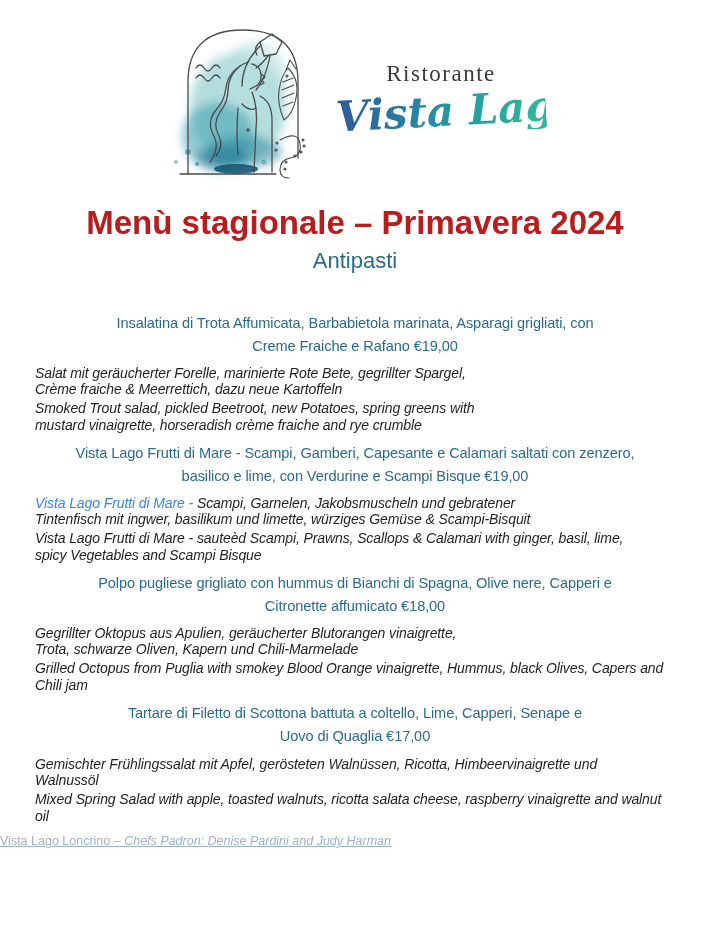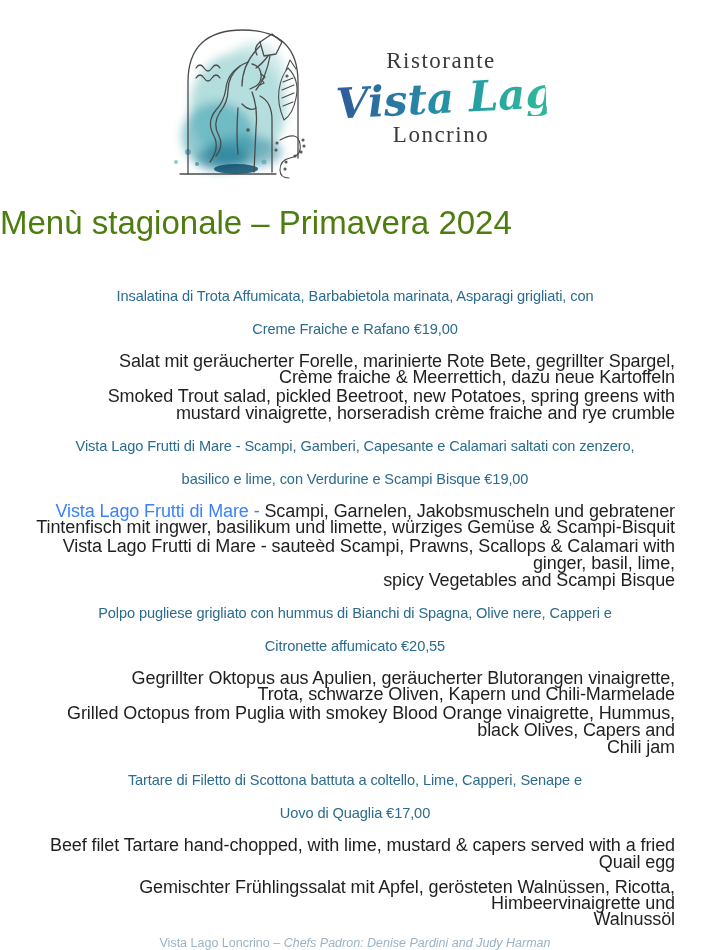--- a/index.html
+++ b/index.html
@@ -18,38 +18,38 @@
   }
   @supports ((-webkit-background-clip:text) or (background-clip:text)){
     .wm-name{
       background:linear-gradient(95deg,#2e5f9c 5%,#2496a8 55%,#2eb69a 95%);
       -webkit-background-clip:text;background-clip:text;
       -webkit-text-fill-color:transparent;color:transparent;
     }
   }
   .wm-bottom{font-size:23px;letter-spacing:1.5px;}
   
-  .title{margin:18px 0 0;font-weight:normal;font-size:33px;line-height:42px;color:#4d7c0f;}
+  .title{margin:18px 0 0;text-align:center;font-weight:bold;font-size:33px;line-height:42px;color:#b91c1c;}
   .section{margin:2px 0 0;text-align:center;font-weight:normal;font-size:22px;line-height:30px;color:#2B6B8D;}
   
   .items{margin-top:36px;}
   .item{margin:0 auto 8px;max-width:640px;}
   .item-name{
     white-space:pre-line;text-align:center;color:#2B6B8D;
-    font-size:14.6px;line-height:33px;letter-spacing:-0.1px;margin:0 0 7px;
+    font-size:14.6px;line-height:23px;letter-spacing:-0.1px;margin:0 0 7px;
   }
   .item-desc{
-    white-space:pre-line;text-align:right;color:#1F1F1F;
-    font-size:18px;letter-spacing:-0.1px;margin:0;
+    white-space:pre-line;text-align:left;color:#1F1F1F;font-style:italic;
+    font-size:14px;letter-spacing:-0.1px;margin:0;
   }
   .item-de{line-height:16px;margin-bottom:3px;}
   .item-en{line-height:17px;}
   .accent{color:#3b82f6;}
   
-  .footer{margin-top:7px;text-align:center;color:#9BB3C6;font-size:12.5px;line-height:17px;}
+  .footer{margin-top:7px;text-align:left;color:#9BB3C6;font-size:12.5px;line-height:17px;text-decoration:underline;}
   .footer-italic{font-style:italic;}
 </style>
 </head>
 <body>
 
 <div class="page">
 
   <header class="logo">
     <svg width="160" height="172" viewBox="0 0 160 172" aria-hidden="true">
       <defs>
@@ -101,25 +101,25 @@
           <circle cx="131" cy="144" r="1"></circle>
         <circle cx="122" cy="150" r="1"></circle>
           <circle cx="121" cy="157" r="1"></circle>
         <circle cx="113" cy="131" r="1"></circle>
           <circle cx="112" cy="138" r="1"></circle>
       </g>
     </svg>
     <div class="wordmark">
       <div class="wm-top">Ristorante</div>
       <div class="wm-name">Vista Lago</div>
-      <div class="wm-bottom">Loncrino</div>
     </div>
   </header>
 
   <h1 class="title">Menù stagionale – Primavera 2024</h1>
+  <h2 class="section">Antipasti</h2>
 
   <main class="items">
 
     <article class="item">
       <p class="item-name">Insalatina di Trota Affumicata, Barbabietola marinata, Asparagi grigliati, con
 Creme Fraiche e Rafano €19,00</p>
       <p class="item-desc item-de"><span>Salat mit geräucherter Forelle, marinierte Rote Bete, gegrillter Spargel,
 Crème fraiche &amp; Meerrettich, dazu neue Kartoffeln</span></p>
       <p class="item-desc item-en"><span>Smoked Trout salad, pickled Beetroot, new Potatoes, spring greens with
 mustard vinaigrette, horseradish crème fraiche and rye crumble</span></p>
@@ -129,35 +129,35 @@
       <p class="item-name">Vista Lago Frutti di Mare - Scampi, Gamberi, Capesante e Calamari saltati con zenzero,
 basilico e lime, con Verdurine e Scampi Bisque €19,00</p>
       <p class="item-desc item-de"><span class="accent">Vista Lago Frutti di Mare - </span><span>Scampi, Garnelen, Jakobsmuscheln und gebratener
 Tintenfisch mit ingwer, basilikum und limette, würziges Gemüse &amp; Scampi-Bisquit</span></p>
       <p class="item-desc item-en"><span>Vista Lago Frutti di Mare - sauteèd Scampi, Prawns, Scallops &amp; Calamari with ginger, basil, lime,
 spicy Vegetables and Scampi Bisque</span></p>
     </article>
 
     <article class="item">
       <p class="item-name">Polpo pugliese grigliato con hummus di Bianchi di Spagna, Olive nere, Capperi e
-Citronette affumicato €20,55</p>
+Citronette affumicato €18,00</p>
       <p class="item-desc item-de"><span>Gegrillter Oktopus aus Apulien, geräucherter Blutorangen vinaigrette,
 Trota, schwarze Oliven, Kapern und Chili-Marmelade</span></p>
       <p class="item-desc item-en"><span>Grilled Octopus from Puglia with smokey Blood Orange vinaigrette, Hummus, black Olives, Capers and
 Chili jam</span></p>
     </article>
 
     <article class="item">
       <p class="item-name">Tartare di Filetto di Scottona battuta a coltello, Lime, Capperi, Senape e
 Uovo di Quaglia €17,00</p>
-      <p class="item-desc item-en"><span>Beef filet Tartare hand-chopped, with lime, mustard &amp; capers served with a fried Quail egg</span></p>
     </article>
 
     <article class="item">
       <p class="item-desc item-de"><span>Gemischter Frühlingssalat mit Apfel, gerösteten Walnüssen, Ricotta, Himbeervinaigrette und
 Walnussöl</span></p>
+      <p class="item-desc item-en"><span>Mixed Spring Salad with apple, toasted walnuts, ricotta salata cheese, raspberry vinaigrette and walnut oil</span></p>
     </article>
 
   </main>
 
   <footer class="footer"><span>Vista Lago Loncrino – </span><span class="footer-italic">Chefs Padron: Denise Pardini and Judy Harman</span></footer>
 
 </div>
 
 </body></html>

